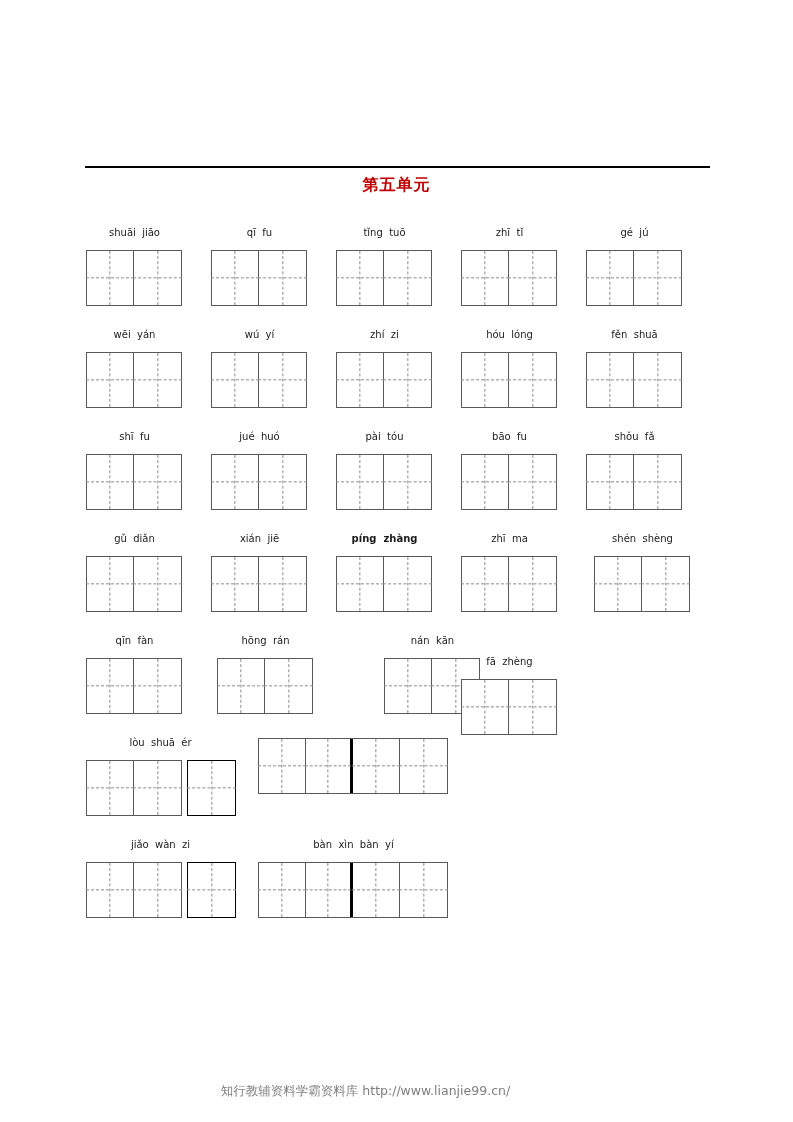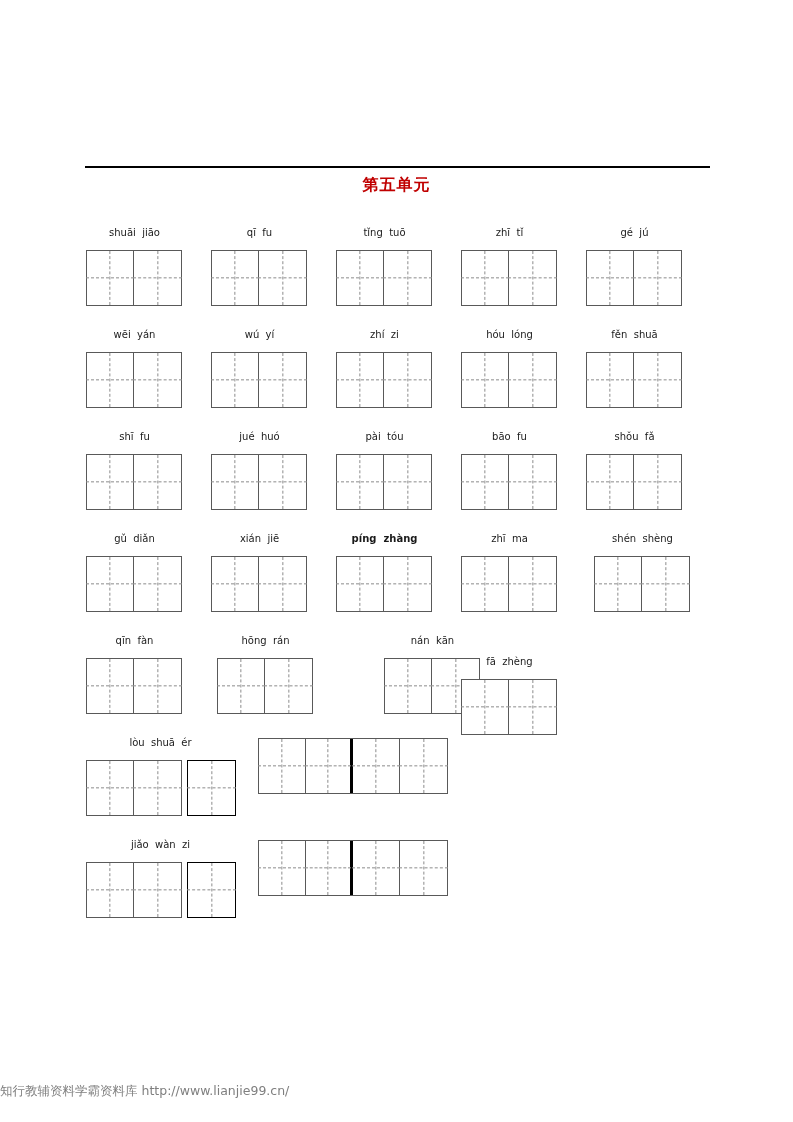--- a/index.html
+++ b/index.html
@@ -133,21 +133,21 @@
   .grid.single .cell {
     width: 47px;
   }
 
   
   .footer {
     position: absolute;
     left: 0;
     top: 1083px;
     width: 731px;
-    text-align: left;
+    text-align: center;
     font-size: 12.5px;
     font-family: "DejaVu Sans", "Liberation Sans", sans-serif;
     color: #7f7f7f;
     white-space: nowrap;
   }
 </style>
 </head>
 <body>
 
 <div class="page">
@@ -414,20 +414,21 @@
             <div class="grid">
               <div class="cell"></div>
               <div class="cell"></div>
             </div>
             <div class="grid single">
               <div class="cell"></div>
             </div>
           </div>
         </div>
         <div class="entry" style="left: 258px;">
+          <div class="pinyin" style="width: 191px;"><span class="syl">bàn</span>&nbsp;&nbsp;<span class="syl">xìn</span>&nbsp;&nbsp;<span class="syl">bàn</span>&nbsp;&nbsp;<span class="syl">yí</span></div>
           <div class="grid-wrap">
             <div class="grid">
               <div class="cell"></div>
               <div class="cell thick-right"></div>
               <div class="cell"></div>
               <div class="cell"></div>
             </div>
           </div>
         </div>
       </div>

